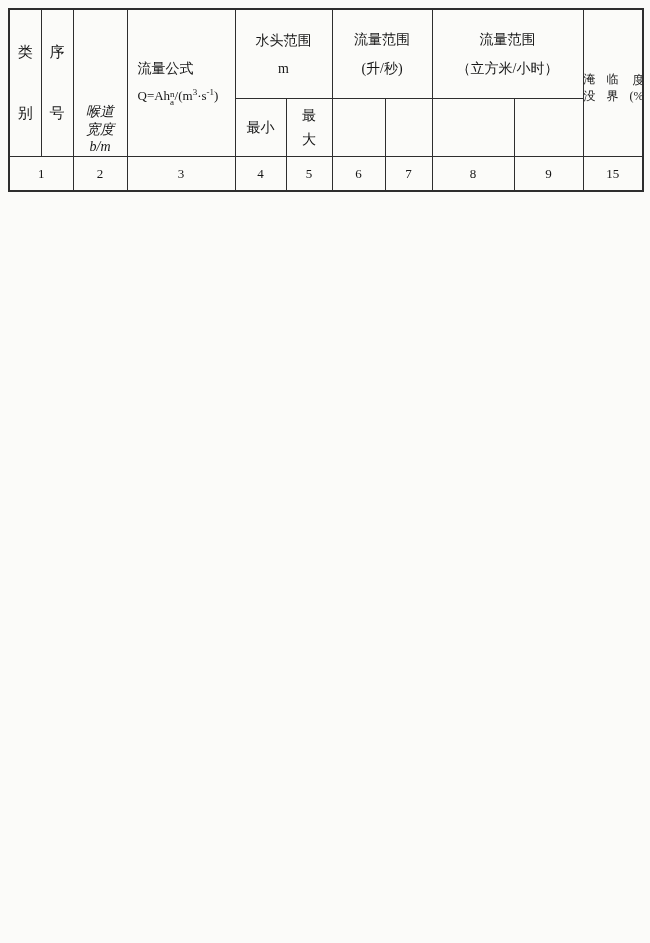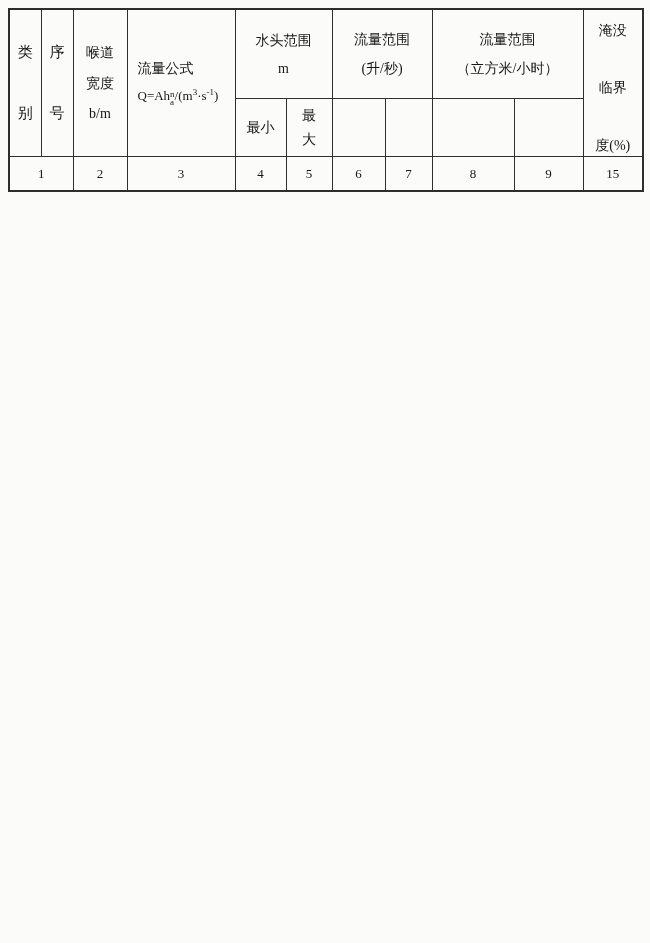--- a/index.html
+++ b/index.html
@@ -39,26 +39,26 @@
   
   tr.h1 > th { height: 88px; }
   tr.h2 > th { height: 57px; }
   tr.numrow > th { height: 33px; font-family: "Liberation Serif", "DejaVu Serif", serif; font-size: 13px; }
 
   .stack2 {
     display: flex; flex-direction: column; justify-content: center;
     align-items: center; gap: 42px; height: 143px; font-size: 15px;
   }
   .stack3 {
-    display: flex; flex-direction: column; justify-content: center;
-    align-items: center; gap: 13px; height: 143px; font-size: 14px;
+    display: flex; flex-direction: column; justify-content: flex-end;
+    align-items: center; height: 143px; font-size: 14px; font-style: italic;
   }
   .stack3-top {
-    display: flex; flex-direction: column; justify-content: space-between;
-    align-items: center; padding-top: 10px; gap: 11px; height: 133px; font-size: 14px;
+    display: flex; flex-direction: row; justify-content: space-between;
+    align-items: center; padding-top: 10px; gap: 11px; height: 133px; font-size: 12px;
   }
   .two-line {
     display: flex; flex-direction: column; justify-content: center;
     align-items: center; gap: 11px; font-size: 14px;
   }
   .formula-head {
     display: flex; flex-direction: column; justify-content: center;
     align-items: flex-start; gap: 9px; height: 143px;
     padding-left: 10px; text-align: left;
   }

